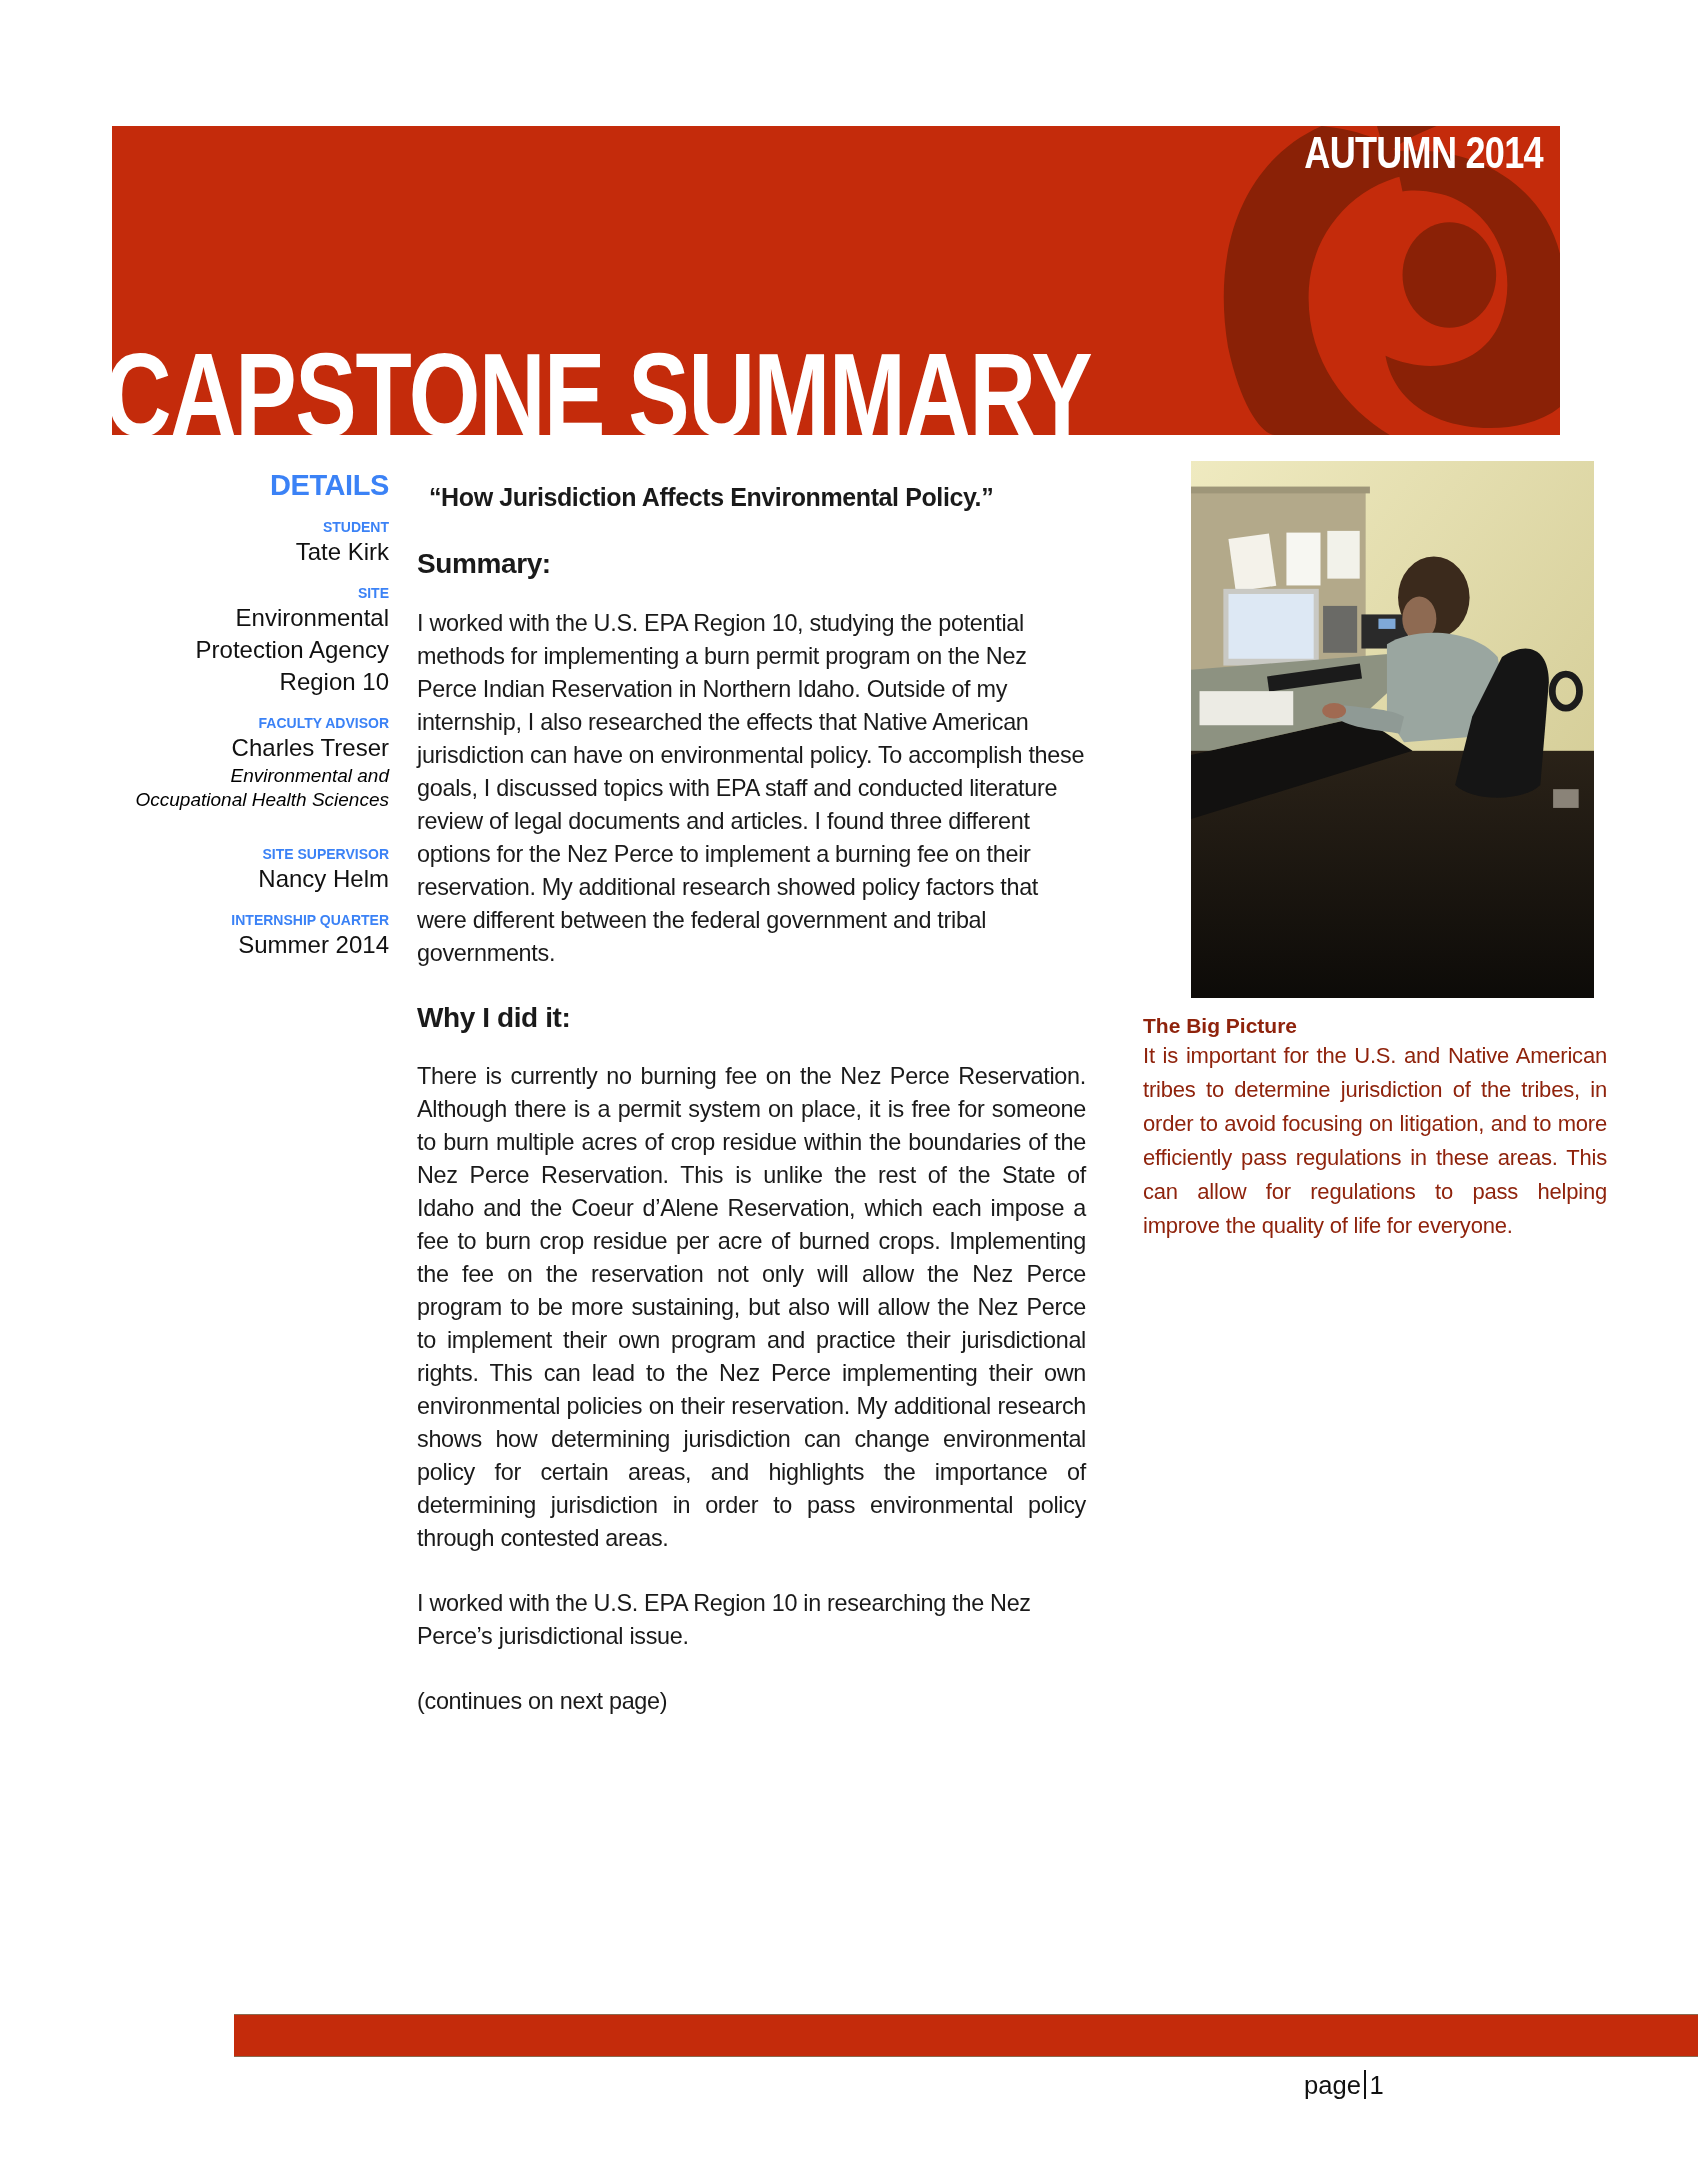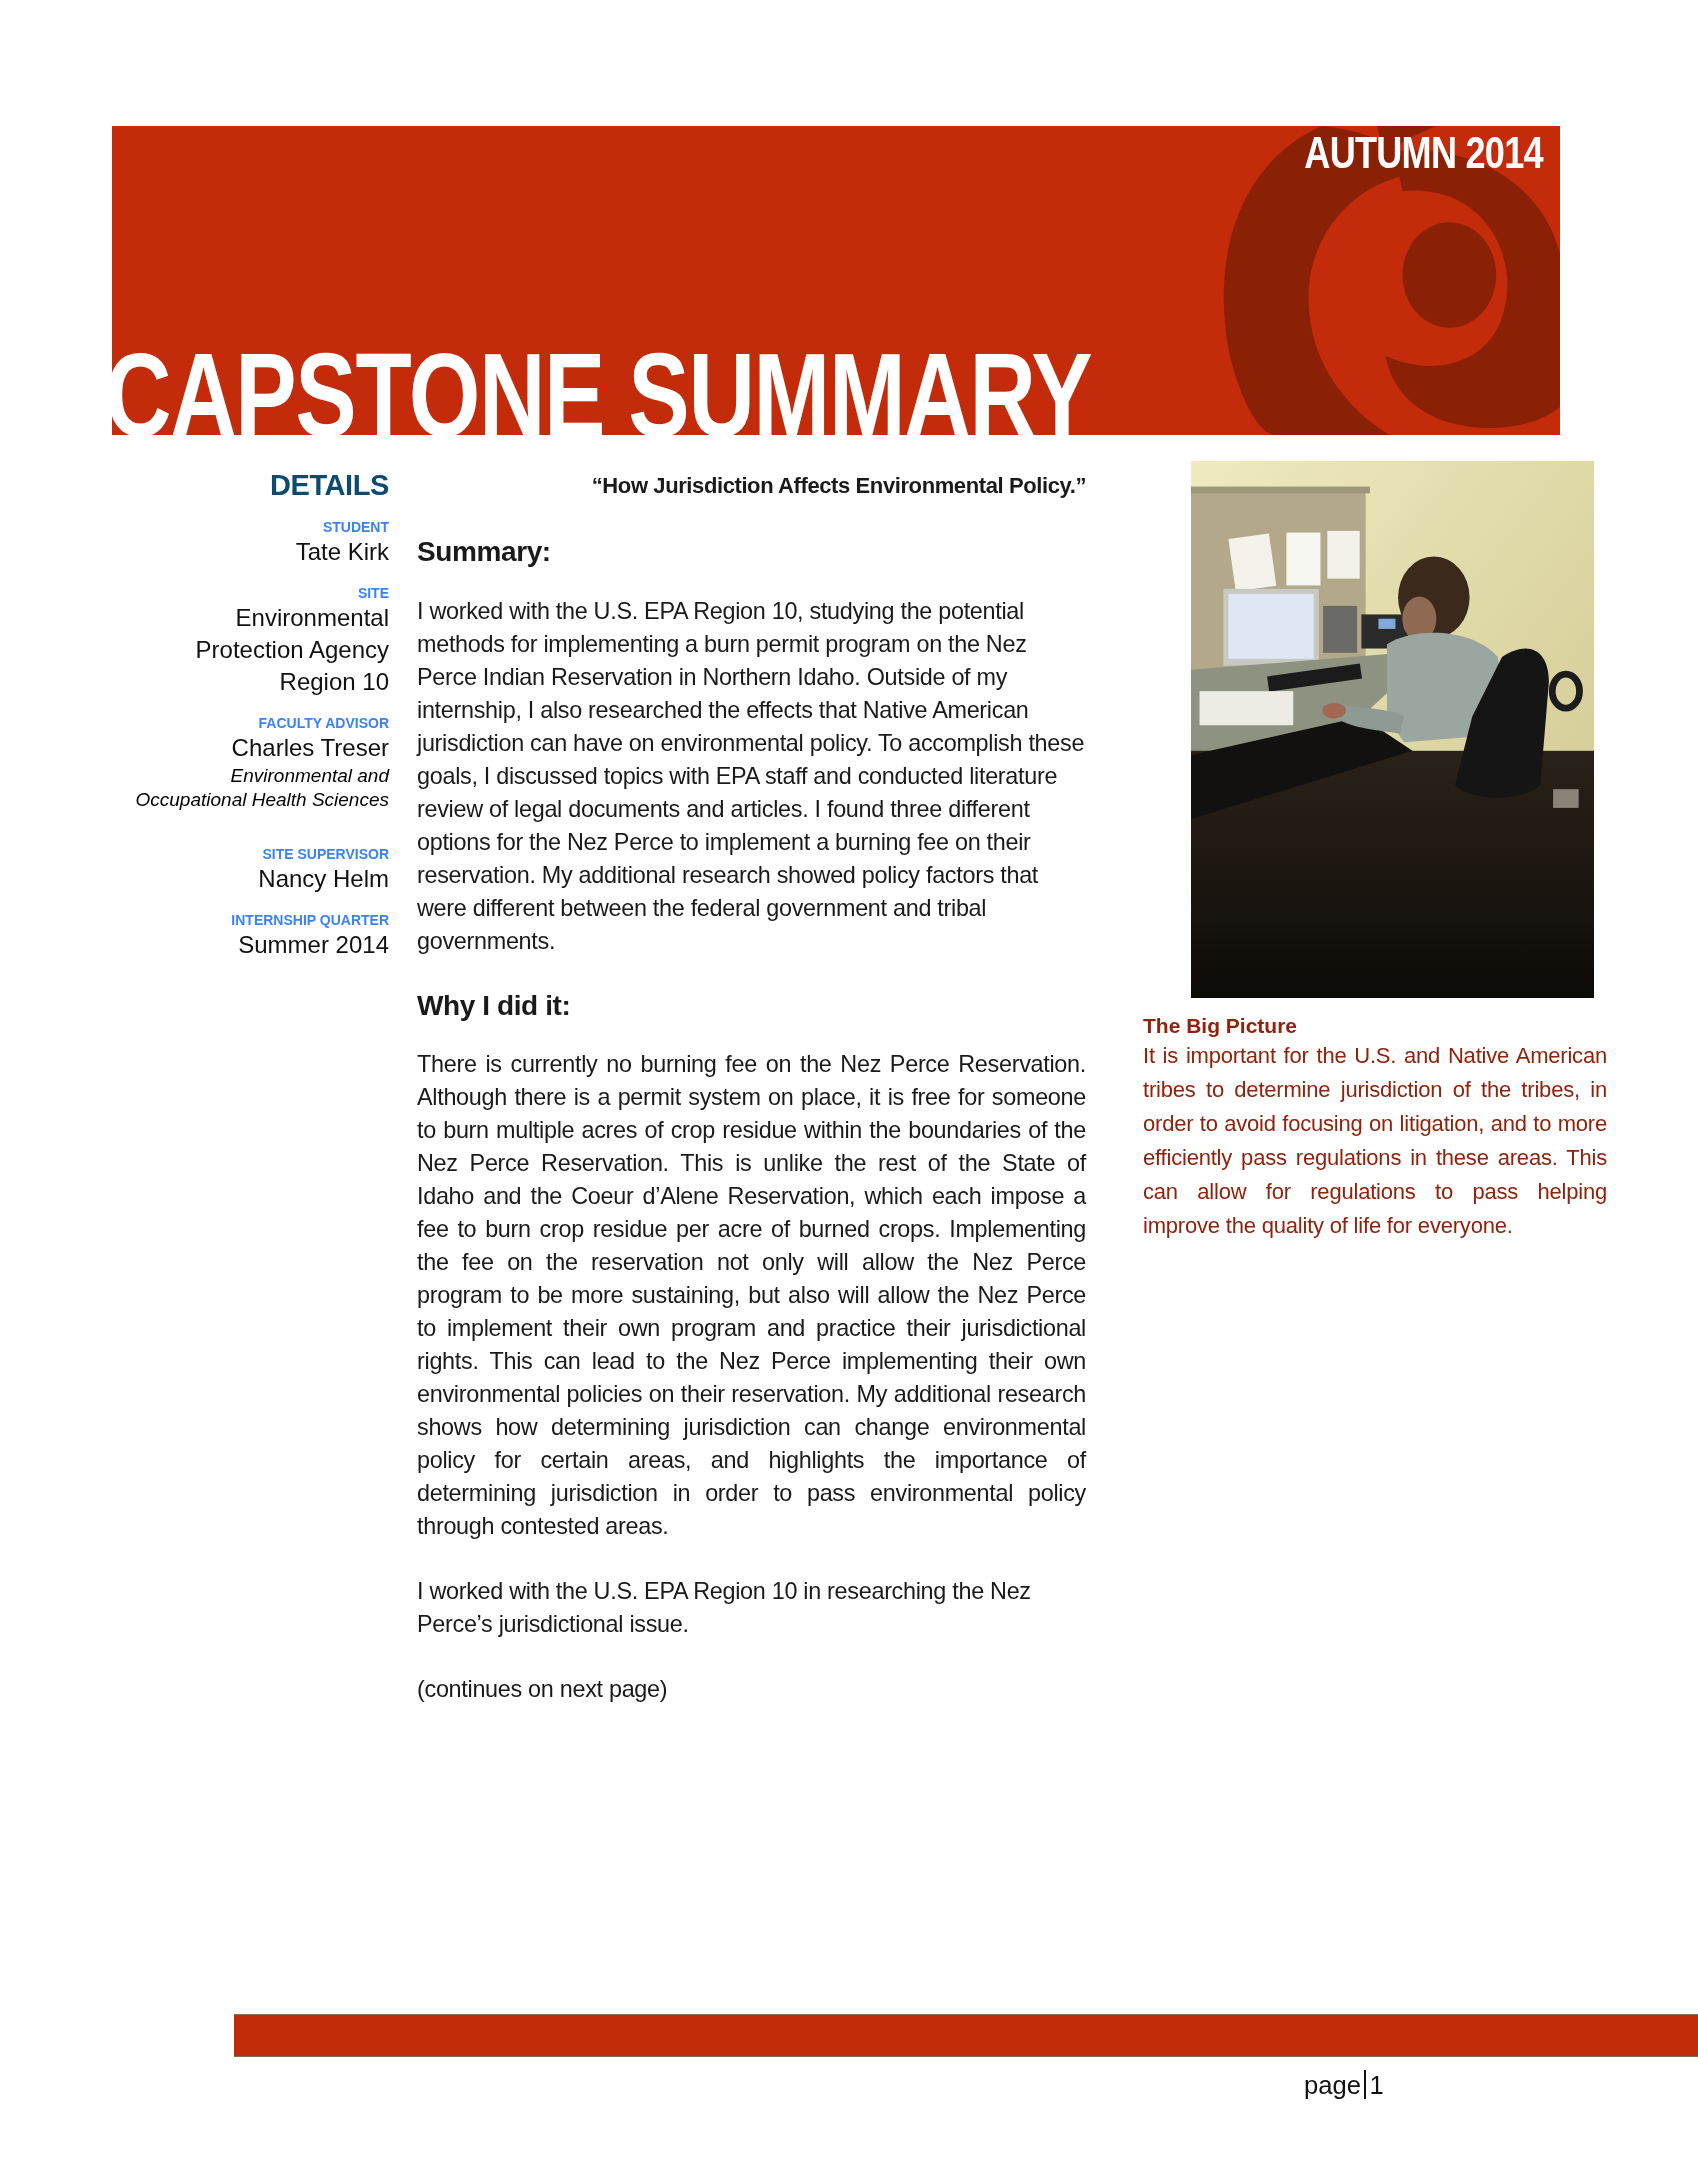--- a/index.html
+++ b/index.html
@@ -14,30 +14,30 @@
                     font-family: "Liberation Sans", sans-serif; font-weight: 700;
                     font-size: 44px; letter-spacing: -0.9px; transform: scaleX(0.82);
                     transform-origin: right top; line-height: 53px; }
   .banner .title { position: absolute; left: -6.8px; bottom: -19px; color: #ffffff;
                    font-family: "Liberation Sans", sans-serif; font-weight: 700;
                    font-size: 118px; letter-spacing: -1.7px; line-height: 1;
                    transform: scaleX(0.78); transform-origin: left bottom; white-space: nowrap; }
 
   
   .details { position: absolute; left: 102px; top: 467px; width: 287px; text-align: right; }
-  .details .heading { color: #0c4a6e; font-weight: 700; font-size: 29px; line-height: 36px;
+  .details .heading { color: #3b82f6; font-weight: 700; font-size: 29px; line-height: 36px;
                       margin-bottom: 16px; letter-spacing: -0.4px; }
   .details .label { font-weight: 700; font-size: 14px; line-height: 17px; margin-top: 12px; color: #3b82f6; }
   .details .value { font-size: 24px; line-height: 32px; color: #111; }
   .details .sub { font-size: 19px; font-style: italic; line-height: 24px; color: #000000; }
   .details .group { margin-bottom: 17px; }
 
   
   .main { position: absolute; left: 417px; top: 467px; width: 669px; }
-  .main .doc-title { font-weight: 700; font-size: 22px; line-height: 37px; margin: 0; letter-spacing: -0.4px; text-align: right; }
+  .main .doc-title { font-weight: 700; font-size: 25px; line-height: 37px; margin: 12px; letter-spacing: -0.4px; }
   .main h2 { font-weight: 700; font-size: 28px; line-height: 34px; margin: 31px 0 25.6px 0; letter-spacing: -0.4px; }
   .main p { font-size: 23.4px; line-height: 33px; margin: 0; letter-spacing: -0.3px; }
   .main p.justify { text-align: justify; }
   .main p + p { margin-top: 32px; }
 
   
   .photo { position: absolute; left: 1191px; top: 461px; width: 403px; height: 537px;
            overflow: hidden; background: #1a140c; }
   .photo svg { width: 100%; height: 100%; display: block; }
 

